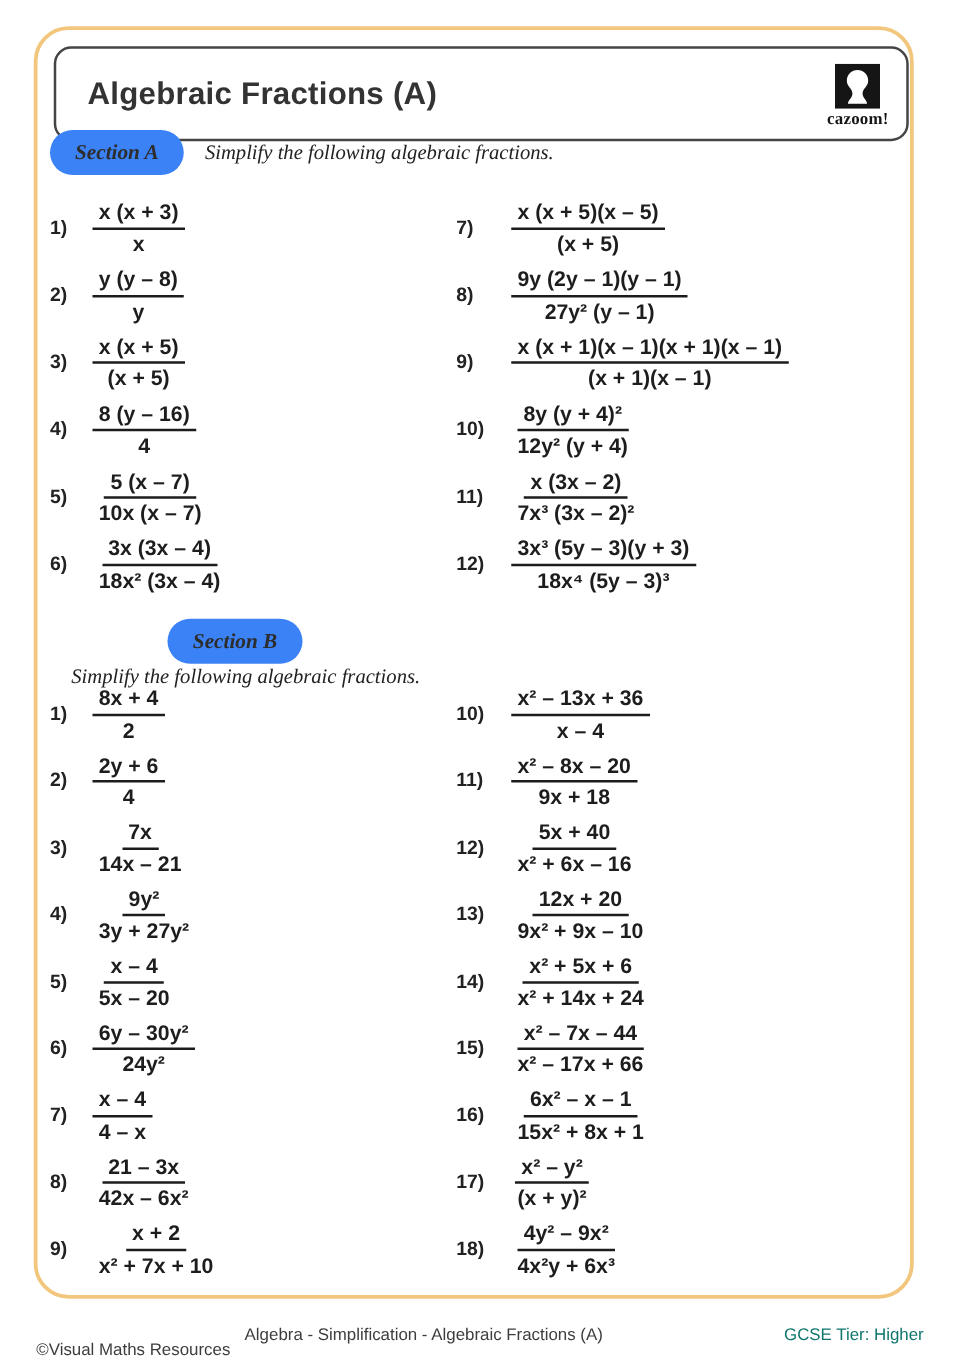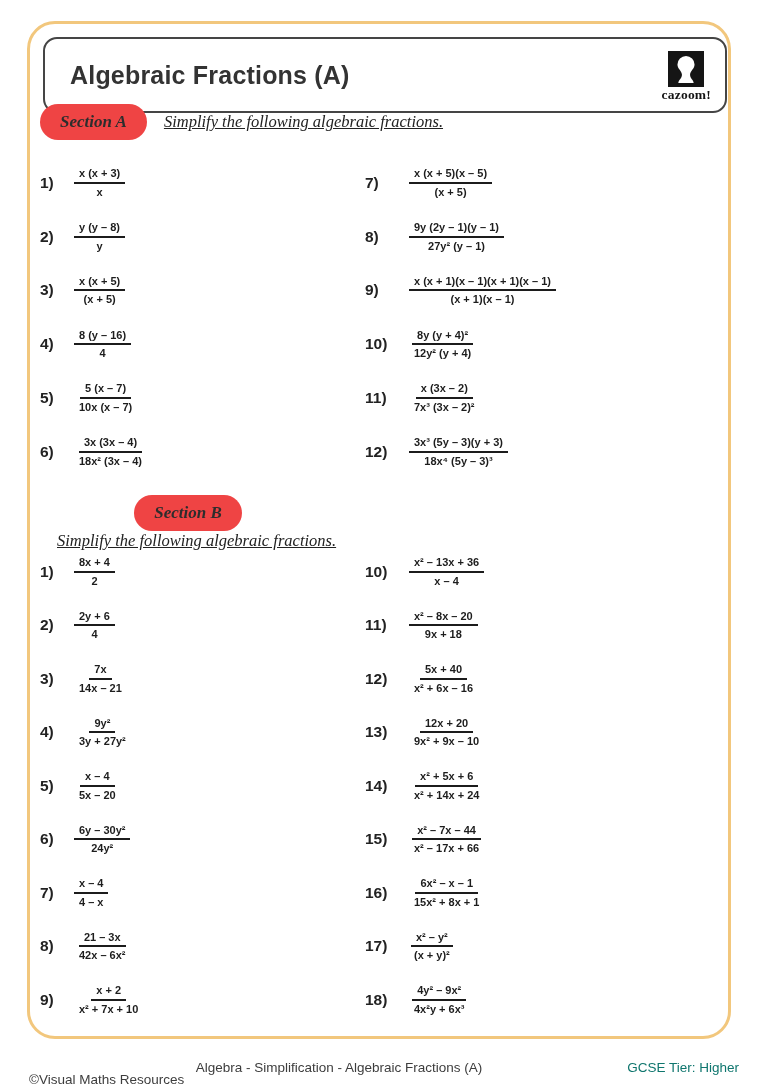--- a/index.html
+++ b/index.html
@@ -27,45 +27,45 @@
   .logo-square svg{display:block;width:36px;height:36px;}
   .logo-text{
     font-family:"Liberation Serif","DejaVu Serif",serif;font-weight:bold;
     font-size:13.5px;color:#151515;letter-spacing:.2px;margin-top:0px;
   }
   
   .section-header{position:absolute;left:40px;display:flex;align-items:center;}
   #header-a{top:104px;}
   #header-b{top:495px;flex-direction:column;}
   .section-label{
-    background:#ef4444;border-radius:18px;padding:8px 20px;
+    background:#3b82f6;border-radius:18px;padding:8px 20px;
     font-family:"Liberation Serif","DejaVu Serif",serif;font-style:italic;
     font-weight:bold;font-size:17px;color:#2d2d2d;
   }
   .section-instruction{
     font-family:"Liberation Serif","DejaVu Serif",serif;font-style:italic;
-    font-size:16.5px;color:#222222;margin-left:17px;text-decoration:underline;
+    font-size:16.5px;color:#222222;margin-left:17px;
   }
   
   .problems{position:absolute;left:40px;width:692px;display:flex;}
   #problems-a{top:156px;}
   #problems-b{top:545px;}
   .col{display:flex;flex-direction:column;}
   .col.left{width:325px;}
   .col.right{flex:1;}
   #problems-a .problem-row{height:53.8px;}
   #problems-b .problem-row{height:53.5px;}
   .problem-row{display:flex;align-items:center;}
   .pnum{
     width:34px;flex:0 0 auto;font-size:15.5px;font-weight:bold;color:#222;
   }
   .col.right .pnum{width:44px;}
   .frac{
     display:inline-flex;flex-direction:column;align-items:center;
-    font-size:11px;font-weight:bold;color:#1d1d1d;line-height:1.15;
+    font-size:17px;font-weight:bold;color:#1d1d1d;line-height:1.15;
   }
   .frac .num{padding:0 5px 2px;border-bottom:2px solid #1c1c1c;text-align:center;white-space:nowrap;}
   .frac .den{padding:2px 5px 0;text-align:center;white-space:nowrap;}
   
   .footer-left{position:absolute;left:29px;top:1072px;font-size:13.5px;color:#3d3d3d;line-height:1.2;}
   .footer-left a{color:#2B5FAD;text-decoration:underline;}
   .footer-center{
     position:absolute;left:0;top:1060px;width:678px;text-align:center;
     font-size:13.5px;color:#3d3d3d;
   }

